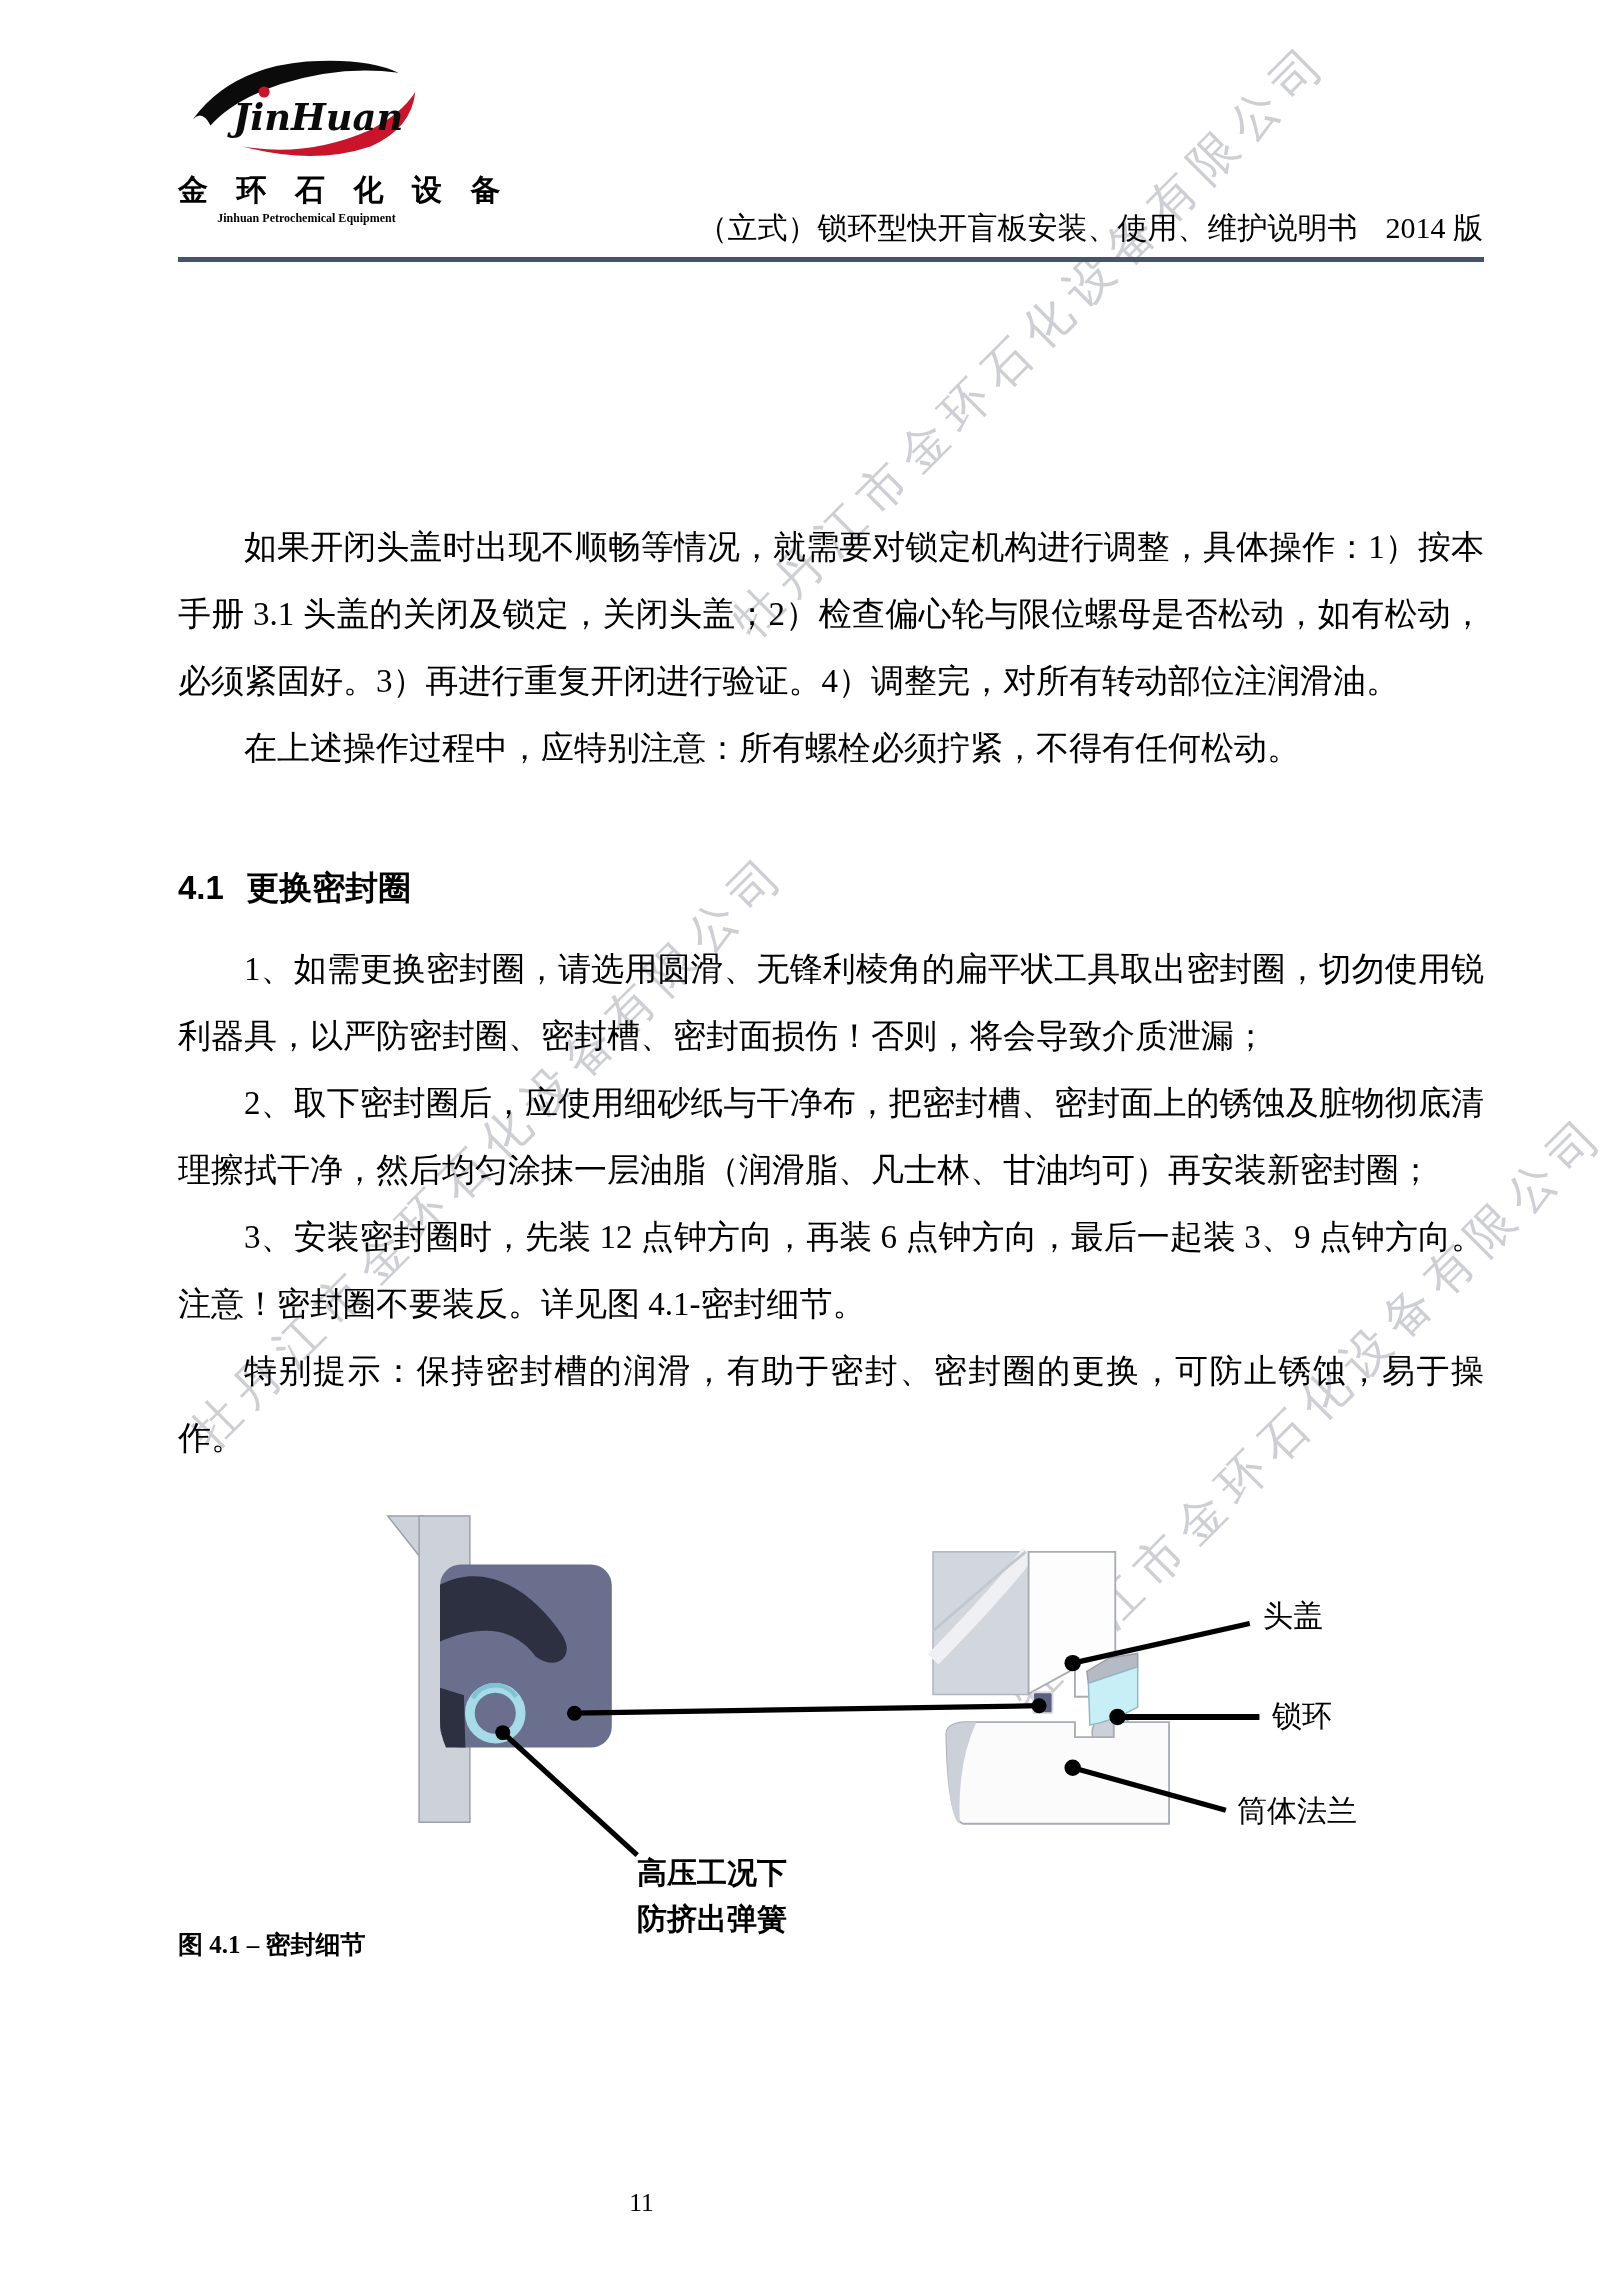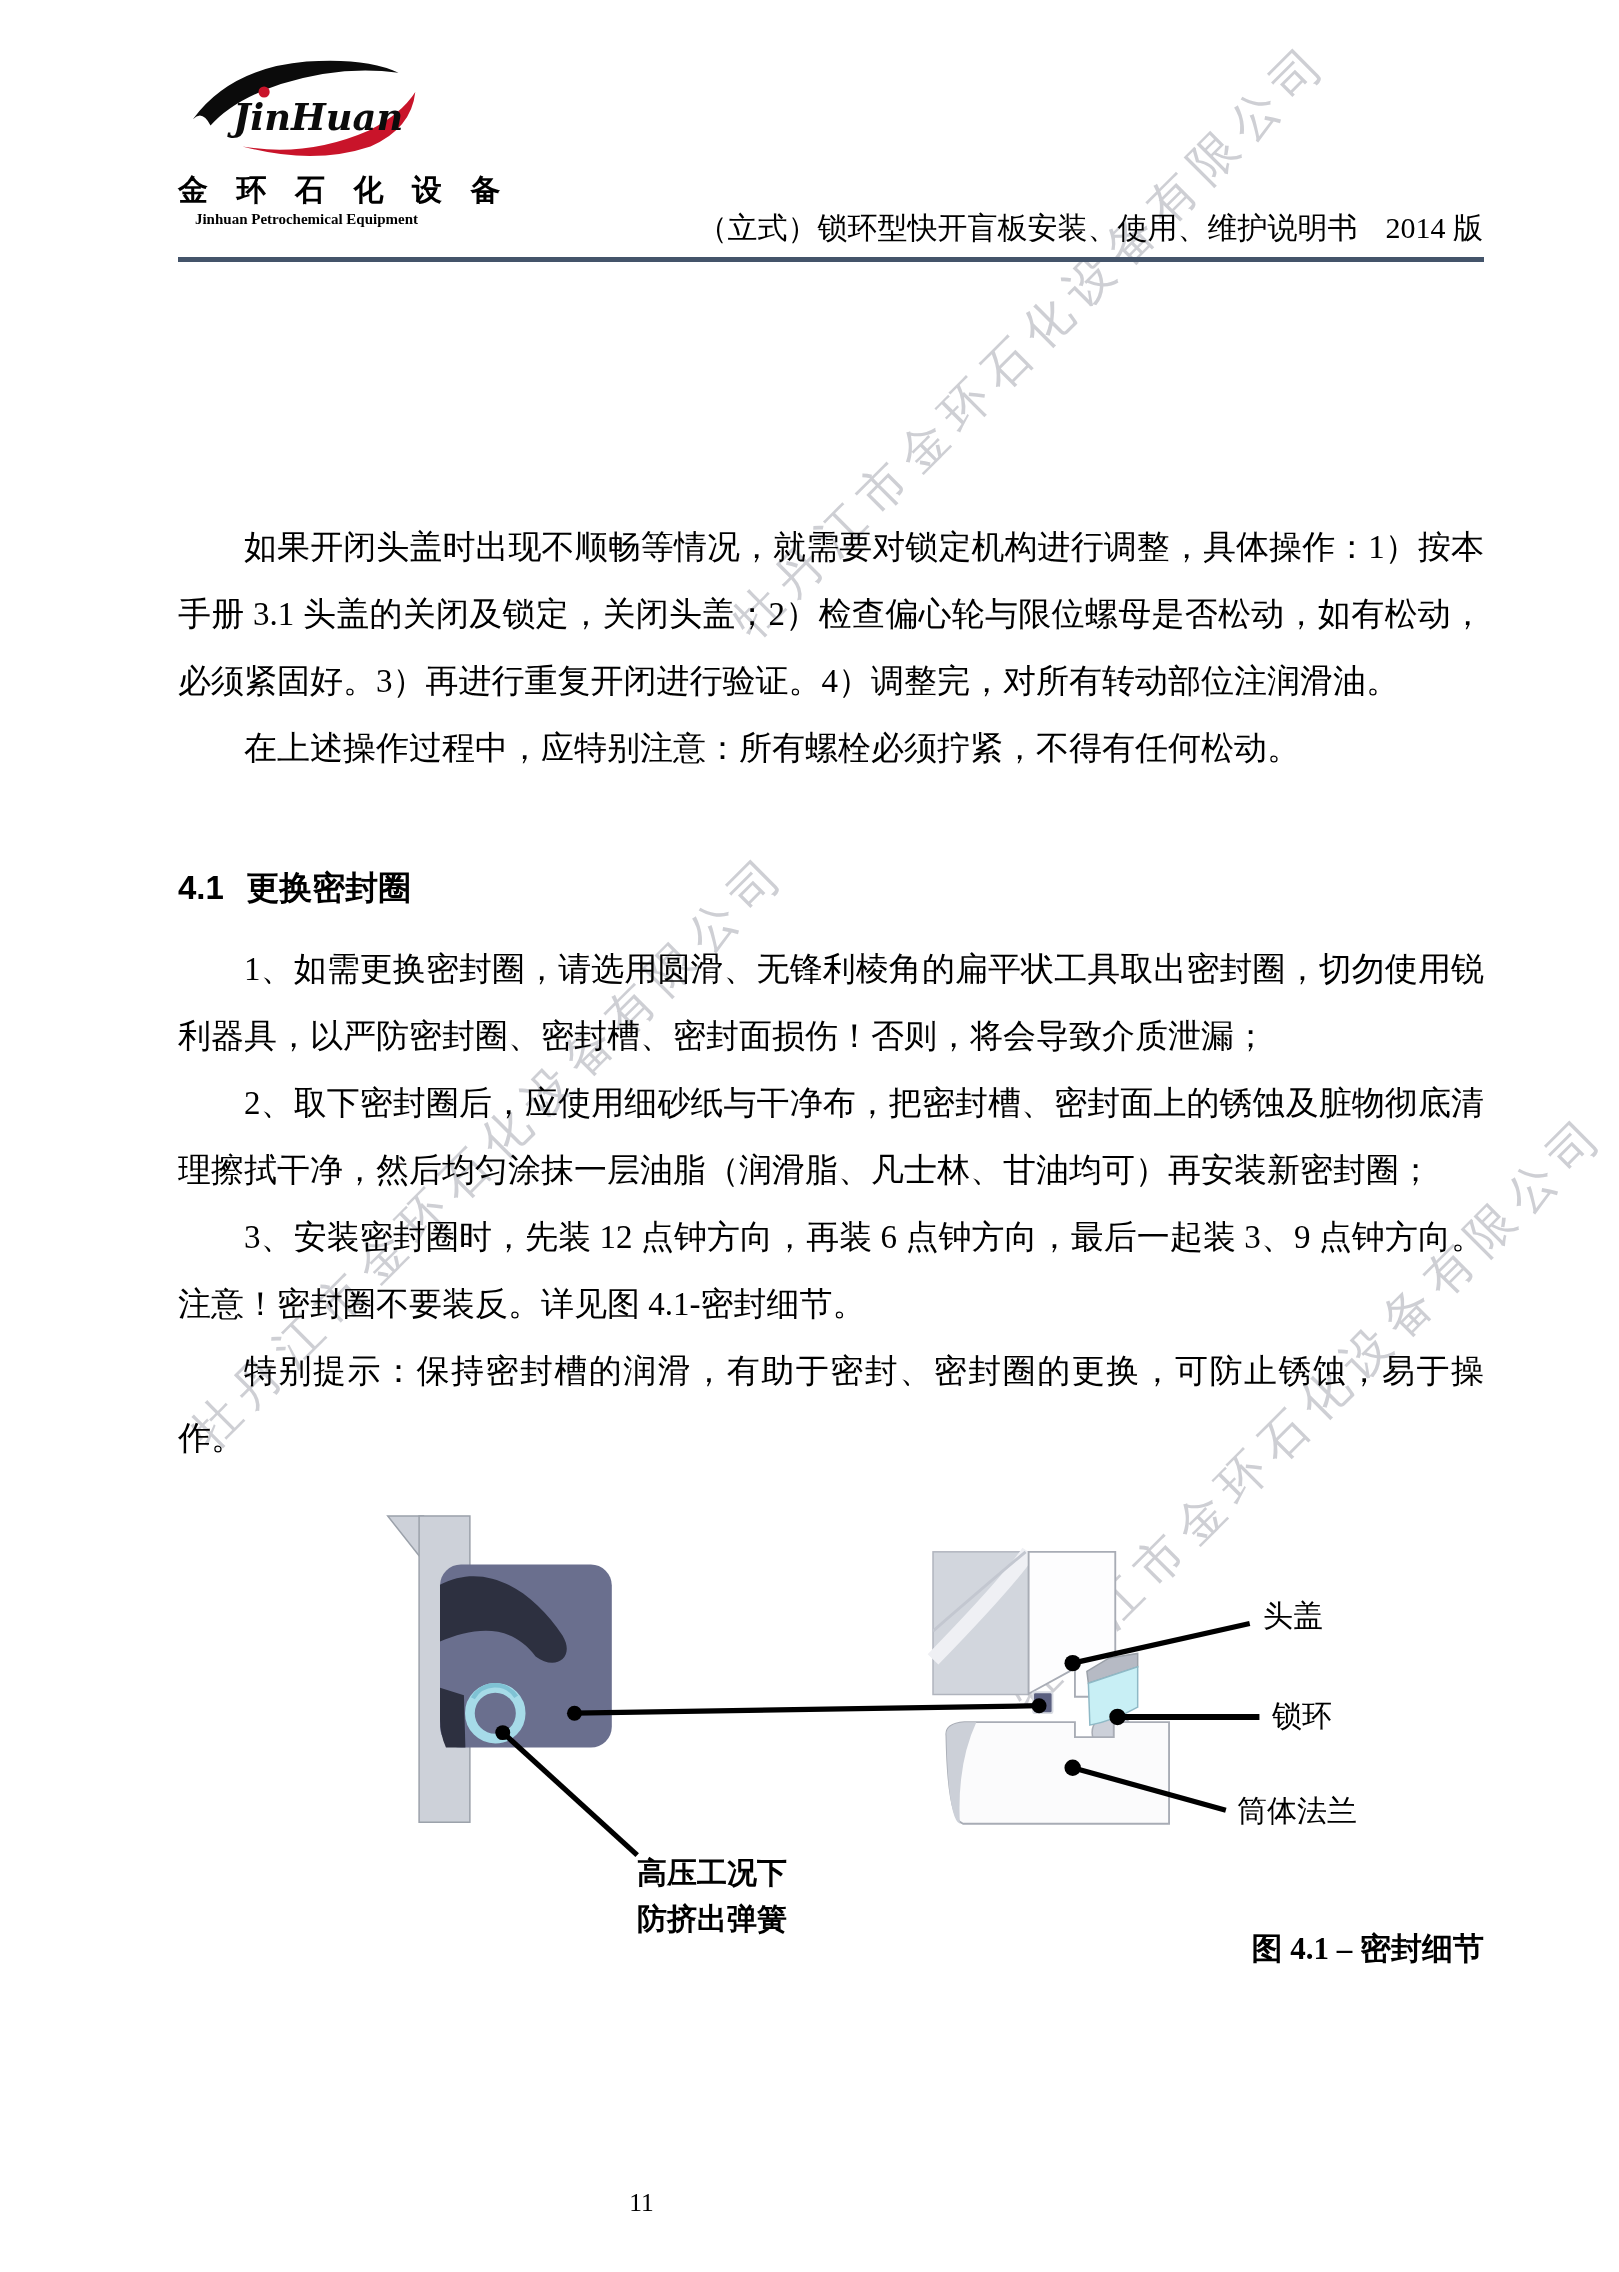--- a/index.html
+++ b/index.html
@@ -26,21 +26,21 @@
   .logo-box{
     position:absolute;left:178px;top:52px;width:257px;
     text-align:center;
   }
   .logo-cn{
     font-size:30px;font-weight:bold;letter-spacing:10.5px;
     font-family:"Liberation Serif","DejaVu Serif",serif;
     margin-top:1.5px;white-space:nowrap;
   }
   .logo-en{
-    font-size:15px;font-weight:bold;white-space:nowrap;
+    font-size:12px;font-weight:bold;white-space:nowrap;
     font-family:"Liberation Serif","DejaVu Serif",serif;
   }
   .doc-title{
     position:absolute;top:208px;right:136px;
     font-size:30px;white-space:nowrap;
     font-family:"Liberation Serif","DejaVu Serif",serif;
   }
   .doc-title .edition{margin-left:28px;}
   .header-rule{
     position:absolute;left:178px;top:257px;width:1306px;height:5.2px;
@@ -76,21 +76,21 @@
   .fig-label{
     position:absolute;font-size:30px;white-space:nowrap;
     font-family:"Liberation Serif","DejaVu Serif",serif;
   }
   .lbl-head{left:1263px;top:1596px;}
   .lbl-ring{left:1272px;top:1696px;}
   .lbl-flange{left:1237px;top:1791px;}
   .lbl-spring{left:637px;top:1850px;line-height:46px;font-weight:bold;}
   .fig-caption{
     position:absolute;left:178px;top:1928px;width:1306px;
-    text-align:right;font-size:31px;font-weight:bold;
+    text-align:left;font-size:25px;font-weight:bold;
     font-family:"Liberation Serif","DejaVu Serif",serif;
   }
   .page-number{
     position:absolute;left:0;top:2188px;width:1283px;
     text-align:center;font-size:25.4px;
     font-family:"Liberation Serif","DejaVu Serif",serif;
   }
 </style>
 </head>
 <body>

